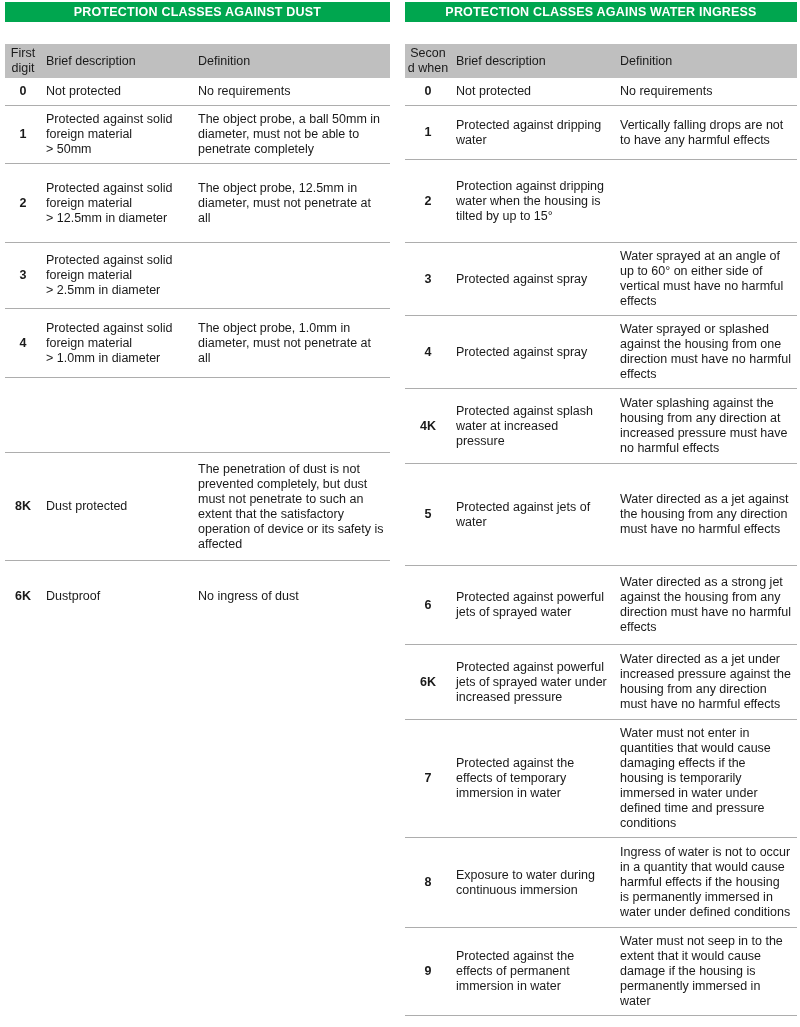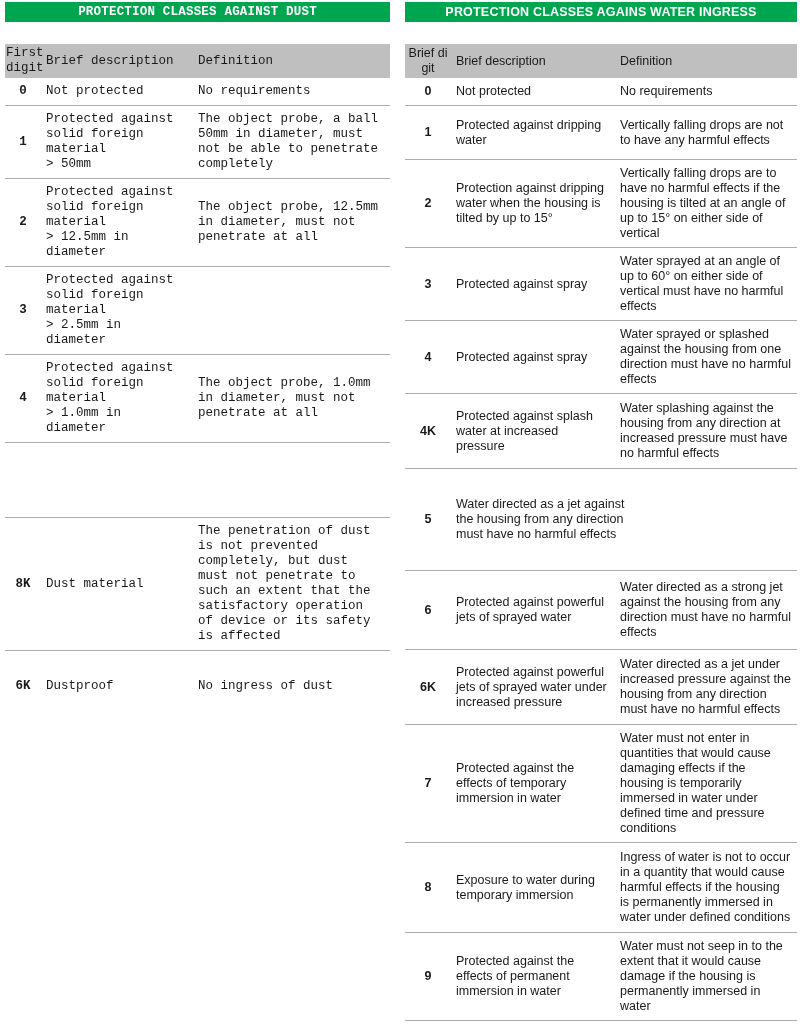--- a/index.html
+++ b/index.html
@@ -1,20 +1,20 @@
 <!DOCTYPE html>
 <html><head>
 <meta charset="utf-8">
 <style>
   html,body{margin:0;padding:0;background:#ffffff;}
   body{font-family:"Liberation Sans","DejaVu Sans",sans-serif;color:#1a1a1a;}
   .page{width:800px;height:1027px;box-sizing:border-box;padding:2px 3px 0 5px;
         display:flex;gap:15px;align-items:flex-start;overflow:hidden;}
   .ip-table{flex:0 0 auto;}
-  .t-dust{width:385px;font-family:Liberation Mono, monospace;}
+  .t-dust{width:385px;}
   .t-water{width:392px;}
 
   .title-bar{background:#00a64f;color:#ffffff;font-weight:bold;font-size:12.5px;
              text-align:center;height:20px;line-height:20px;letter-spacing:.2px;}
 
   .col-header{background:#bfbfbf;display:flex;align-items:center;min-height:34px;
               font-size:12.5px;line-height:15px;margin-top:22px;}
   .col-header .c{box-sizing:border-box;padding:2px 5px;}
   .t-dust  .col-header .c1{width:36px;text-align:center;padding:2px 1px;}
   .t-dust  .col-header .c2{width:152px;}
@@ -108,56 +108,55 @@
   </div>
 
   <div class="row">
     <div class="cell digit"></div>
     <div class="cell brief"></div>
     <div class="cell def"></div>
   </div>
 
   <div class="row">
     <div class="cell digit">8K</div>
-    <div class="cell brief">Dust material</div>
+    <div class="cell brief">Dust protected</div>
     <div class="cell def">The penetration of dust is not prevented completely, but dust must not penetrate to such an extent that the satisfactory operation of device or its safety is affected</div>
   </div>
 
   <div class="row">
     <div class="cell digit">6K</div>
     <div class="cell brief">Dustproof</div>
     <div class="cell def">No ingress of dust</div>
   </div>
 </div>
   </section>
 
   <section class="ip-table t-water">
     <div class="title-bar">PROTECTION CLASSES AGAINS WATER INGRESS</div>
     <div class="col-header">
-      <div class="c c1">Brief digit</div>
+      <div class="c c1">Second when</div>
       <div class="c c2">Brief description</div>
       <div class="c c3">Definition</div>
     </div>
     <div class="rows">
   <div class="row">
     <div class="cell digit">0</div>
     <div class="cell brief">Not protected</div>
     <div class="cell def">No requirements</div>
   </div>
 
   <div class="row">
     <div class="cell digit">1</div>
     <div class="cell brief">Protected against dripping water</div>
     <div class="cell def">Vertically falling drops are not to have any harmful effects</div>
   </div>
 
   <div class="row">
     <div class="cell digit">2</div>
     <div class="cell brief">Protection against dripping water when the housing is tilted by up to 15°</div>
-    <div class="cell def">Vertically falling drops are to have no harmful effects if the housing is tilted at an angle of up to 15° on either side of vertical</div>
   </div>
 
   <div class="row">
     <div class="cell digit">3</div>
     <div class="cell brief">Protected against spray</div>
     <div class="cell def">Water sprayed at an angle of up to 60° on either side of vertical must have no harmful effects</div>
   </div>
 
   <div class="row">
     <div class="cell digit">4</div>
@@ -166,20 +165,21 @@
   </div>
 
   <div class="row">
     <div class="cell digit">4K</div>
     <div class="cell brief">Protected against splash water at increased pressure</div>
     <div class="cell def">Water splashing against the housing from any direction at increased pressure must have no harmful effects</div>
   </div>
 
   <div class="row">
     <div class="cell digit">5</div>
+    <div class="cell brief">Protected against jets of water</div>
     <div class="cell def">Water directed as a jet against the housing from any direction must have no harmful effects</div>
   </div>
 
   <div class="row">
     <div class="cell digit">6</div>
     <div class="cell brief">Protected against powerful jets of sprayed water</div>
     <div class="cell def">Water directed as a strong jet against the housing from any direction must have no harmful effects</div>
   </div>
 
   <div class="row">
@@ -189,21 +189,21 @@
   </div>
 
   <div class="row">
     <div class="cell digit">7</div>
     <div class="cell brief">Protected against the effects of temporary immersion in water</div>
     <div class="cell def">Water must not enter in quantities that would cause damaging effects if the housing is temporarily immersed in water under defined time and pressure conditions</div>
   </div>
 
   <div class="row">
     <div class="cell digit">8</div>
-    <div class="cell brief">Exposure to water during temporary immersion</div>
+    <div class="cell brief">Exposure to water during continuous immersion</div>
     <div class="cell def">Ingress of water is not to occur in a quantity that would cause harmful effects if the housing is permanently immersed in water under defined conditions</div>
   </div>
 
   <div class="row">
     <div class="cell digit">9</div>
     <div class="cell brief">Protected against the effects of permanent immersion in water</div>
     <div class="cell def">Water must not seep in to the extent that it would cause damage if the housing is permanently immersed in water</div>
   </div>
 
   <div class="row">

